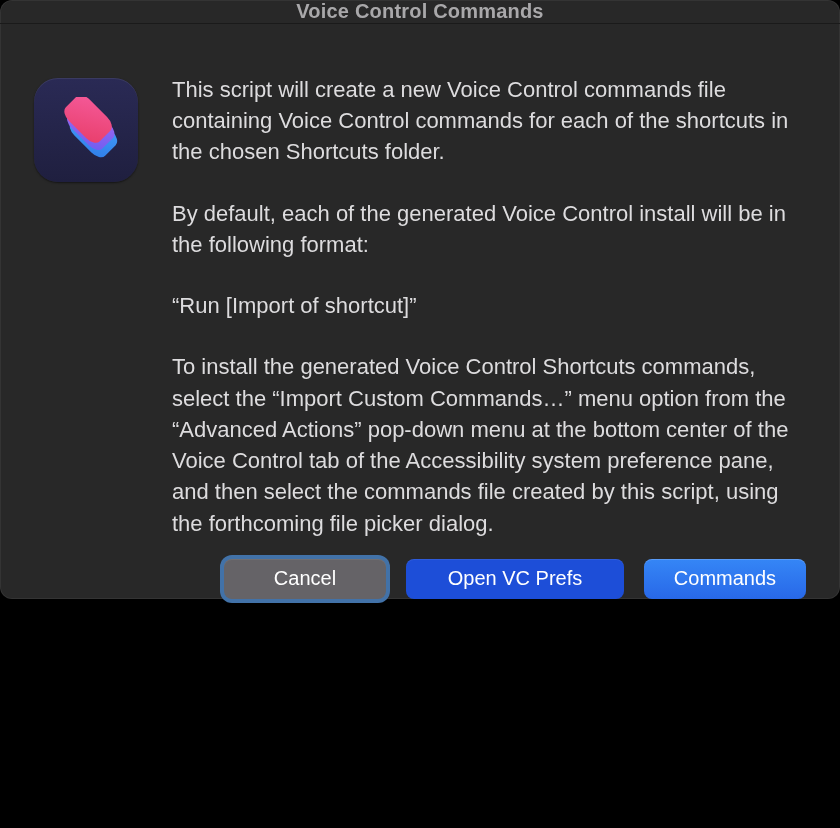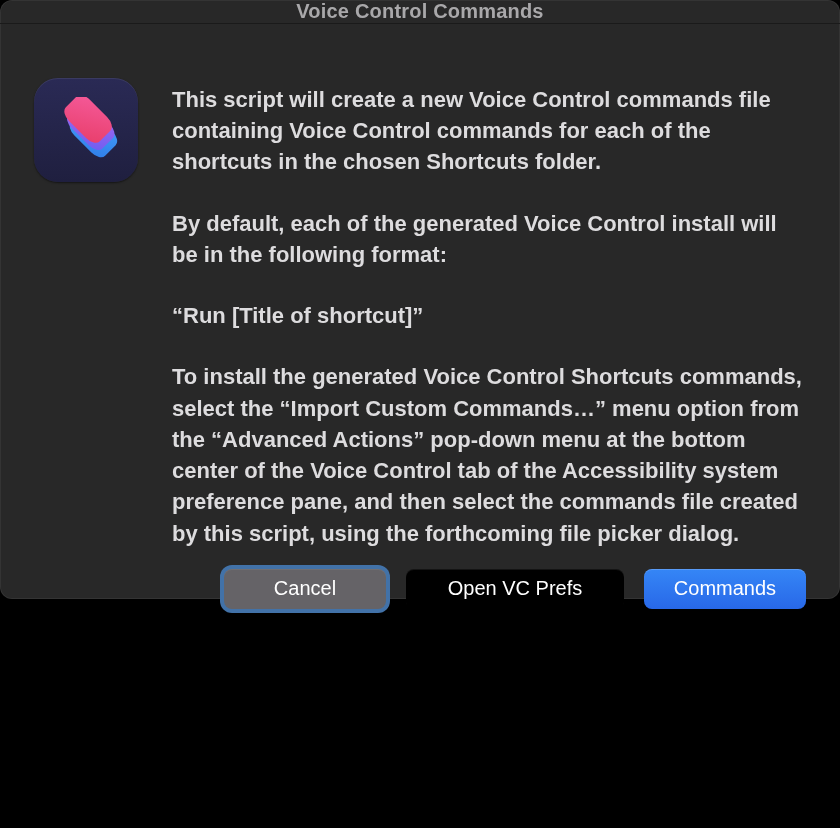--- a/index.html
+++ b/index.html
@@ -55,22 +55,21 @@
       align-items: center;
       justify-content: center;
       position: relative;
     }
     .app-icon svg { display: block; }
     .message {
       flex: 1;
       color: #dddcde;
       font-size: 22px;
       line-height: 1.42;
-      font-weight: 700;
-      margin-top: 10px;
+      font-weight: 400;
     }
     .message p { margin-bottom: 30px; }
     .message p:last-child { margin-bottom: 0; }
     .buttons {
       margin-top: auto;
       display: flex;
       justify-content: flex-end;
       gap: 20px;
       padding-top: 20px;
     }
@@ -82,21 +81,21 @@
       padding: 0 22px;
       border: none;
       cursor: pointer;
       color: #ffffff;
       display: inline-flex;
       align-items: center;
       justify-content: center;
       min-width: 162px;
     }
     .btn-secondary {
-      background: #000000;
+      background: #1d4ed8;
       box-shadow: inset 0 1px 0 rgba(255,255,255,0.08);
     }
     .btn-cancel {
       background: #656367;
       box-shadow: 0 0 0 4px #4272a8, inset 0 1px 0 rgba(255,255,255,0.08);
     }
     .btn-primary {
       background: linear-gradient(180deg, #3586f6 0%, #2868e8 100%);
       box-shadow: inset 0 1px 0 rgba(255,255,255,0.18);
     }
@@ -133,21 +132,21 @@
             <rect x="9" y="30" width="48" height="48" rx="12" transform="rotate(45 33 44) scale(1 0.62)" fill="url(#gBot)"></rect>
             <rect x="9" y="20" width="48" height="48" rx="12" transform="rotate(45 33 34) scale(1 0.62)" fill="url(#gMid)"></rect>
             <rect x="9" y="10" width="48" height="48" rx="12" transform="rotate(45 33 24) scale(1 0.62)" fill="url(#gTop)"></rect>
           </g>
         </svg>
       </div>
 
       <div class="message">
         <p>This script will create a new Voice Control commands file containing Voice Control commands for each of the shortcuts in the chosen Shortcuts folder.</p>
         <p>By default, each of the generated Voice Control install will be in the following format:</p>
-        <p>“Run [Title of shortcut]”</p>
+        <p>“Run [Import of shortcut]”</p>
         <p>To install the generated Voice Control Shortcuts commands, select the “Import Custom Commands…” menu option from the “Advanced Actions” pop-down menu at the bottom center of the Voice Control tab of the Accessibility system preference pane, and then select the commands file created by this script, using the forthcoming file picker dialog.</p>
       </div>
 
     </div>
 
     <div class="buttons">
       <button class="btn btn-cancel">Cancel</button>
       <button class="btn btn-secondary btn-mid">Open VC Prefs</button>
       <button class="btn btn-primary">Commands</button>
     </div>

